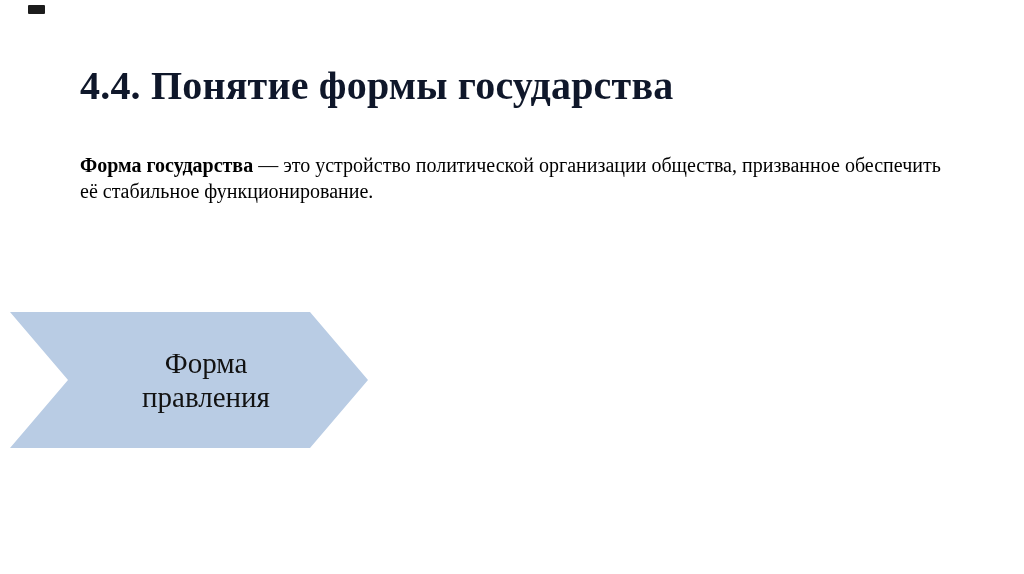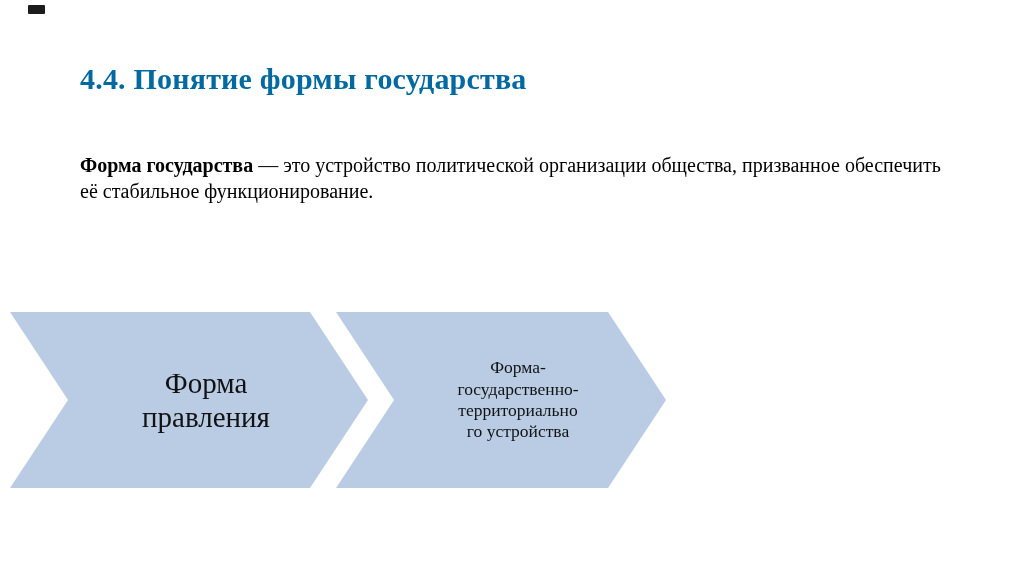--- a/index.html
+++ b/index.html
@@ -24,23 +24,23 @@
     width: 17px;
     height: 9px;
     background: #1c1c1c;
     border-radius: 1px;
   }
   .slide-title {
     position: absolute;
     left: 80px;
     top: 62px;
     margin: 0;
-    font-size: 30px;
+    font-size: 40px;
     font-weight: bold;
-    color: #0369a1;
+    color: #0f172a;
     letter-spacing: 0.2px;
   }
   .definition {
     position: absolute;
     left: 80px;
     top: 152px;
     width: 872px;
     margin: 0;
     font-size: 20px;
     line-height: 1.32;
@@ -50,21 +50,21 @@
   .chevrons {
     position: absolute;
     left: 0;
     top: 312px;
     width: 1024px;
     height: 156px;
   }
   .chevron {
     position: absolute;
     top: 0;
-    height: 176px;
+    height: 136px;
     background: var(--chevron-fill, #b9cce4);
     clip-path: polygon(0% 0%, calc(100% - 58px) 0%, 100% 50%, calc(100% - 58px) 100%, 0% 100%, 58px 50%);
     display: flex;
     align-items: center;
     justify-content: center;
     box-sizing: border-box;
     padding-left: 48px;
     padding-right: 14px;
   }
   .chevron-1 { left: 10px;  width: 358px; }
@@ -95,22 +95,16 @@
 
   <p class="definition"><span class="term">Форма государства</span><span> — это устройство политической организации общества, призванное обеспечить её стабильное функционирование.</span></p>
 
   <div class="chevrons">
 
     <div class="chevron chevron-1">
       <span class="chevron-label label-big">Форма
 правления</span>
     </div>
 
-    <div class="chevron chevron-2">
-      <span class="chevron-label label-small">Форма-
-государственно-
-территориально
-го устройства</span>
-    </div>
 
 
   </div>
 </div>
 
 </body></html>

